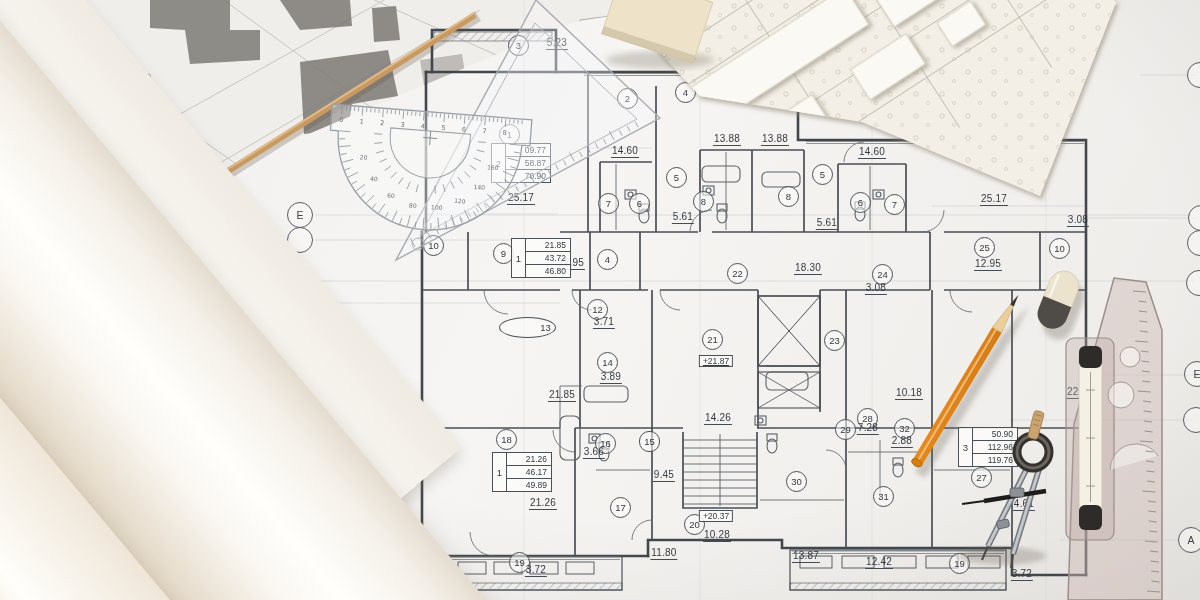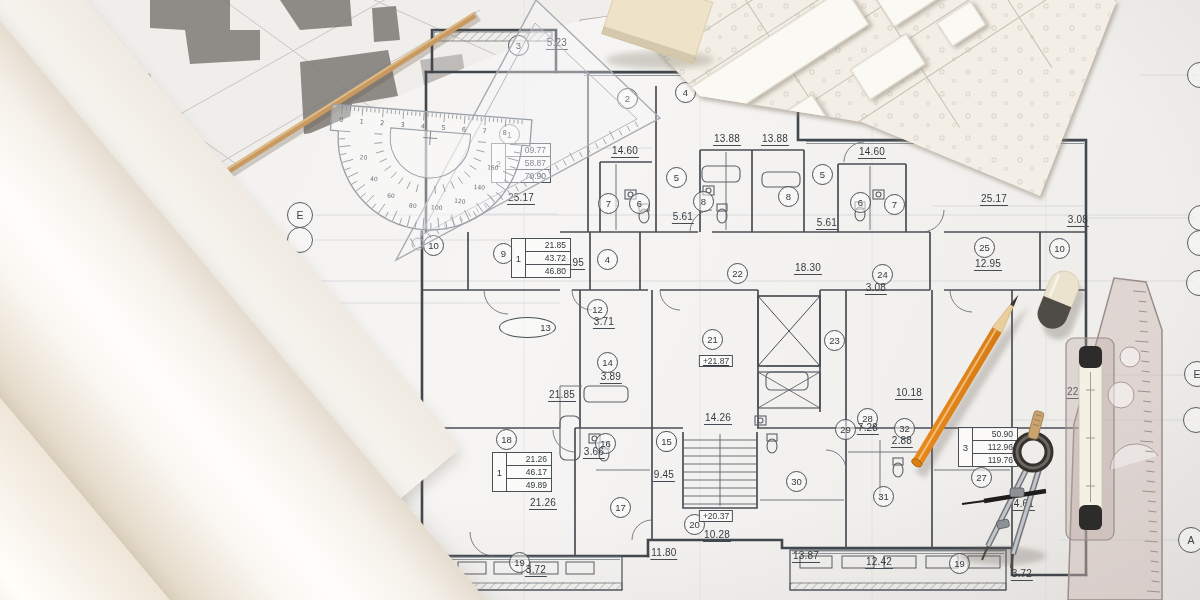--- a/index.html
+++ b/index.html
@@ -174,21 +174,21 @@
       <div class="room" style="left: 884px; top: 194px;">7</div>
       <div class="room" style="left: 693px; top: 191px;">8</div>
       <div class="room" style="left: 778px; top: 186px;">8</div>
       <div class="room" style="left: 493px; top: 243px;">9</div>
       <div class="room" style="left: 423px; top: 235px;">10</div>
       <div class="room" style="left: 1049px; top: 238px;">10</div>
       <div class="room" style="left: 597px; top: 249px;">4</div>
       <div class="room" style="left: 587px; top: 299px;">12</div>
       <div class="room" style="left: 499px; top: 317px; padding-left: 36px;">13</div>
       <div class="room" style="left: 597px; top: 352px;">14</div>
-      <div class="room" style="left: 656px; top: 431px; border-radius: 10px;">15</div>
+      <div class="room" style="left: 639px; top: 431px; border-radius: 10px;">15</div>
       <div class="room" style="left: 595px; top: 433px;">16</div>
       <div class="room" style="left: 610px; top: 497px;">17</div>
       <div class="room" style="left: 496px; top: 429px;">18</div>
       <div class="room" style="left: 509px; top: 552px;">19</div>
       <div class="room" style="left: 949px; top: 553px;">19</div>
       <div class="room" style="left: 684px; top: 514px;">20</div>
       <div class="room" style="left: 702px; top: 329px;">21</div>
       <div class="room" style="left: 727px; top: 263px;">22</div>
       <div class="room" style="left: 824px; top: 330px;">23</div>
       <div class="room" style="left: 872px; top: 264px;">24</div>

